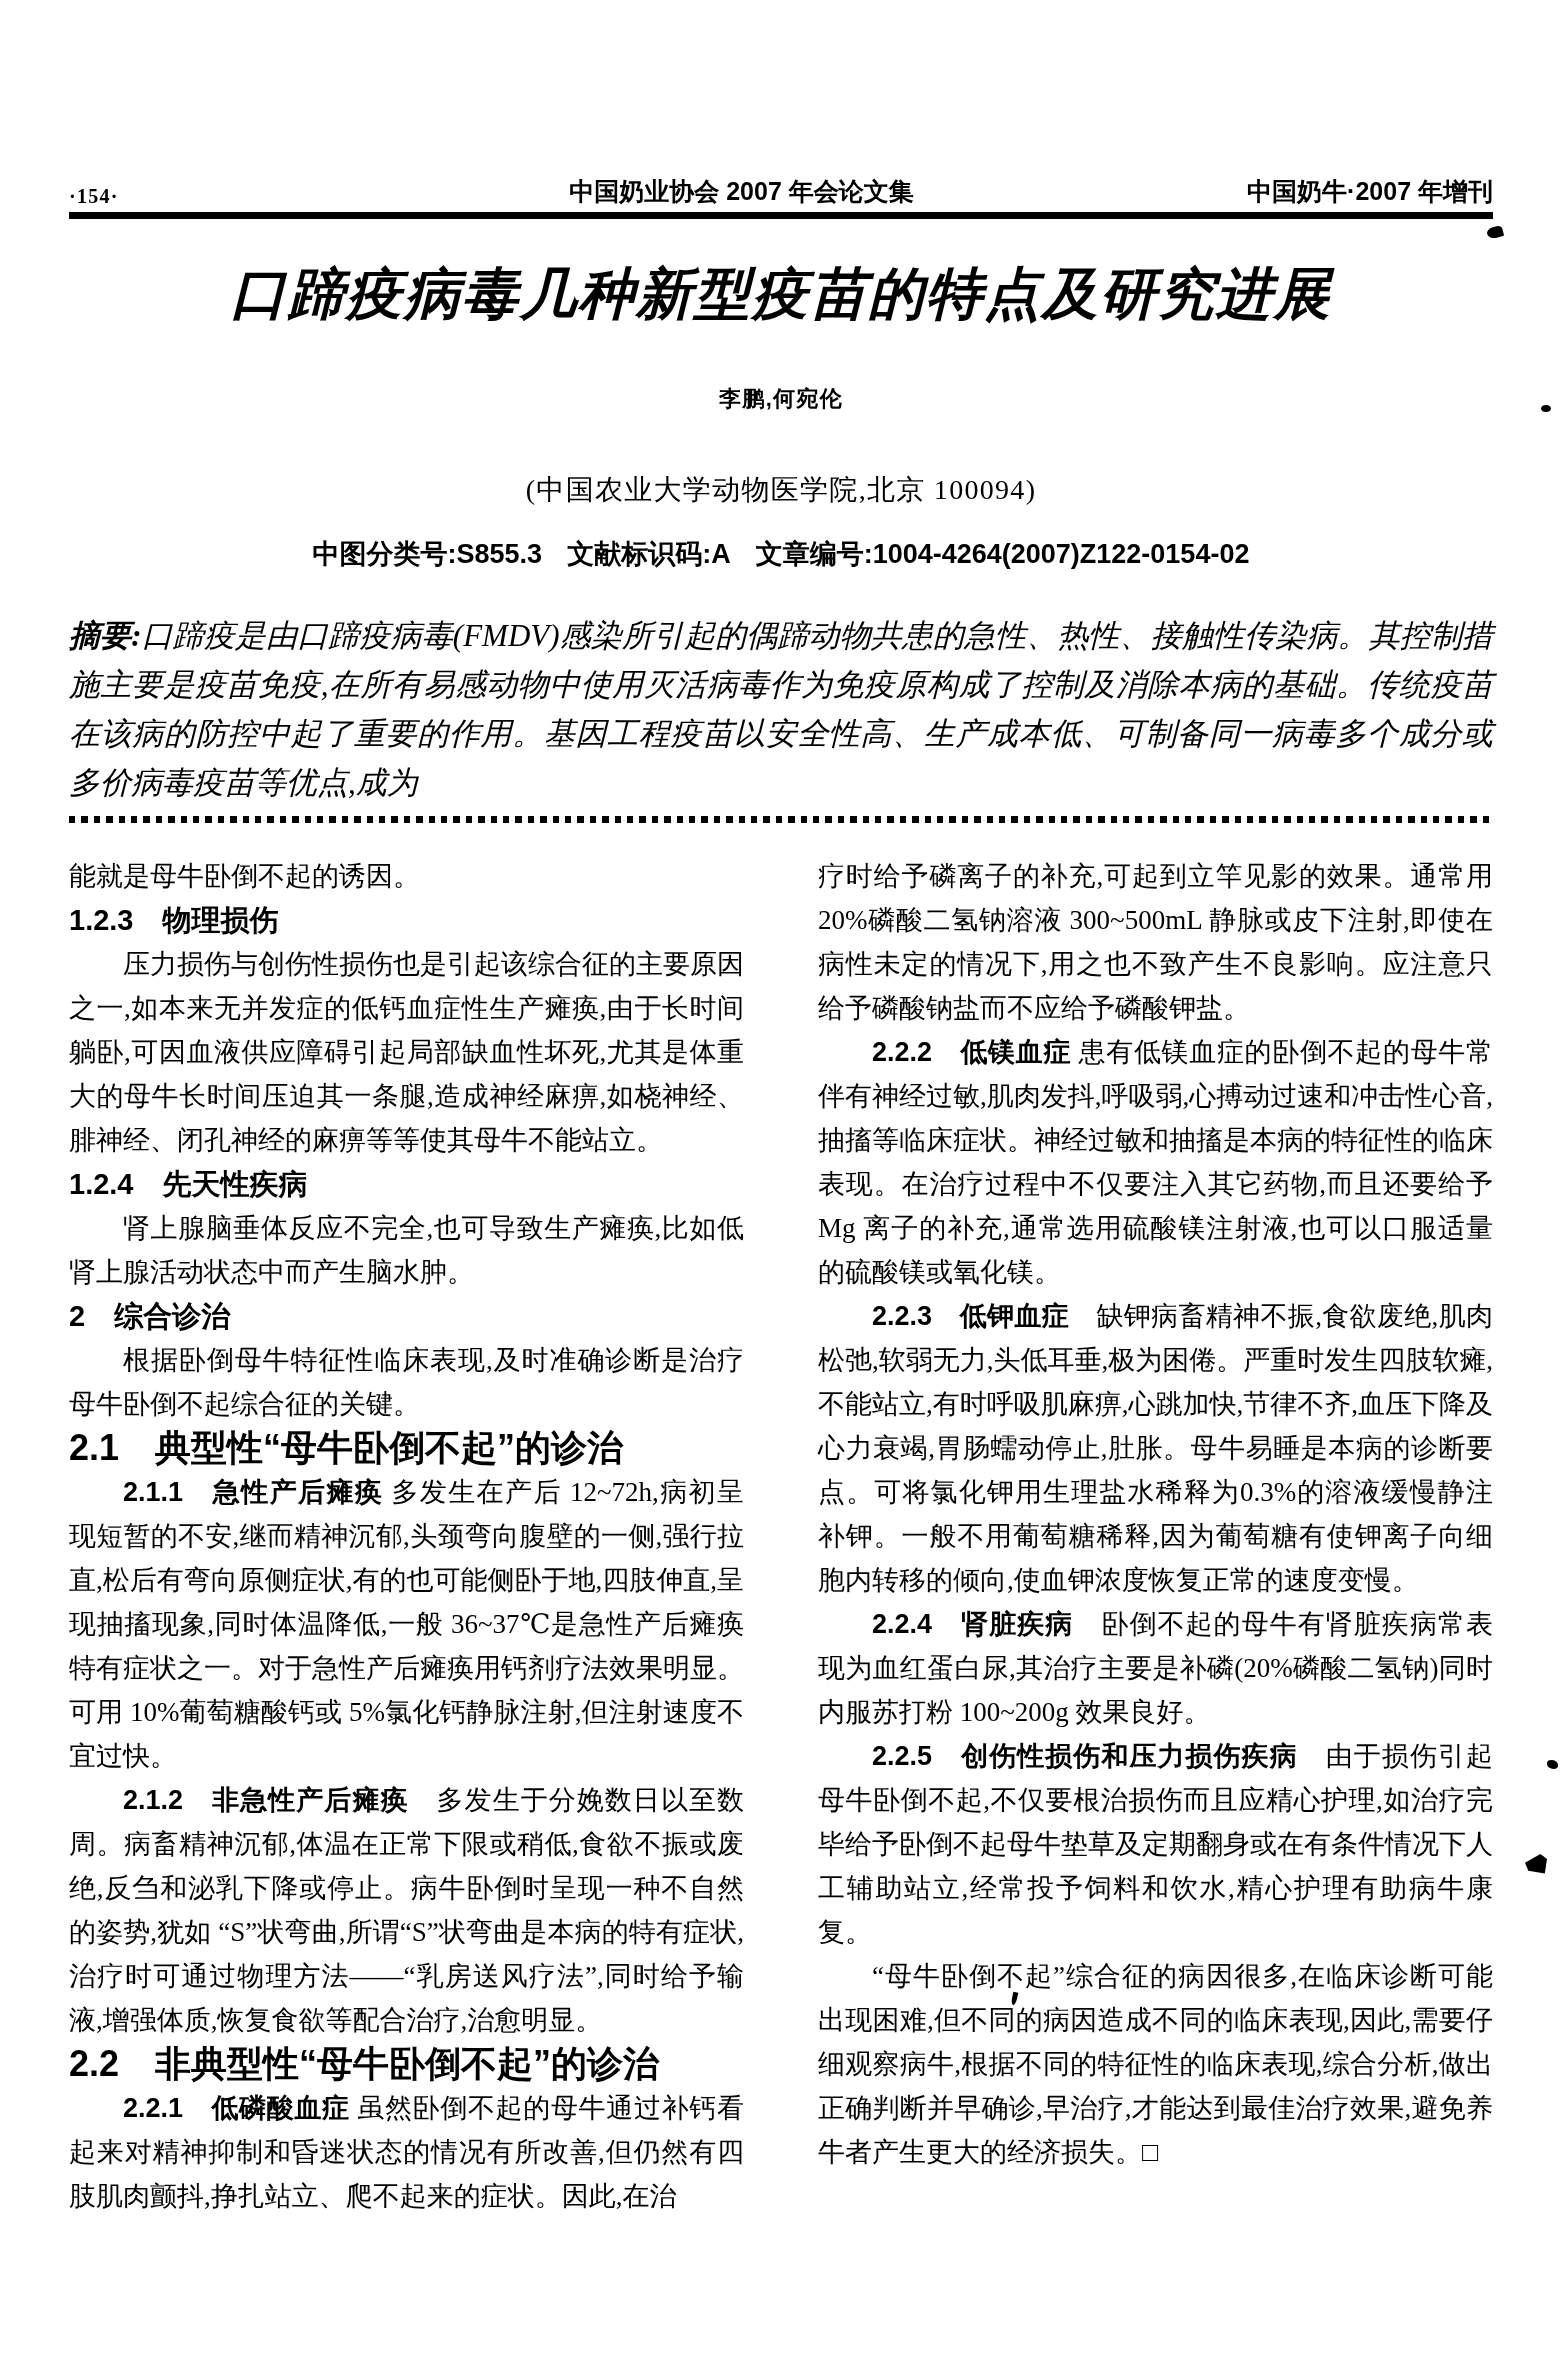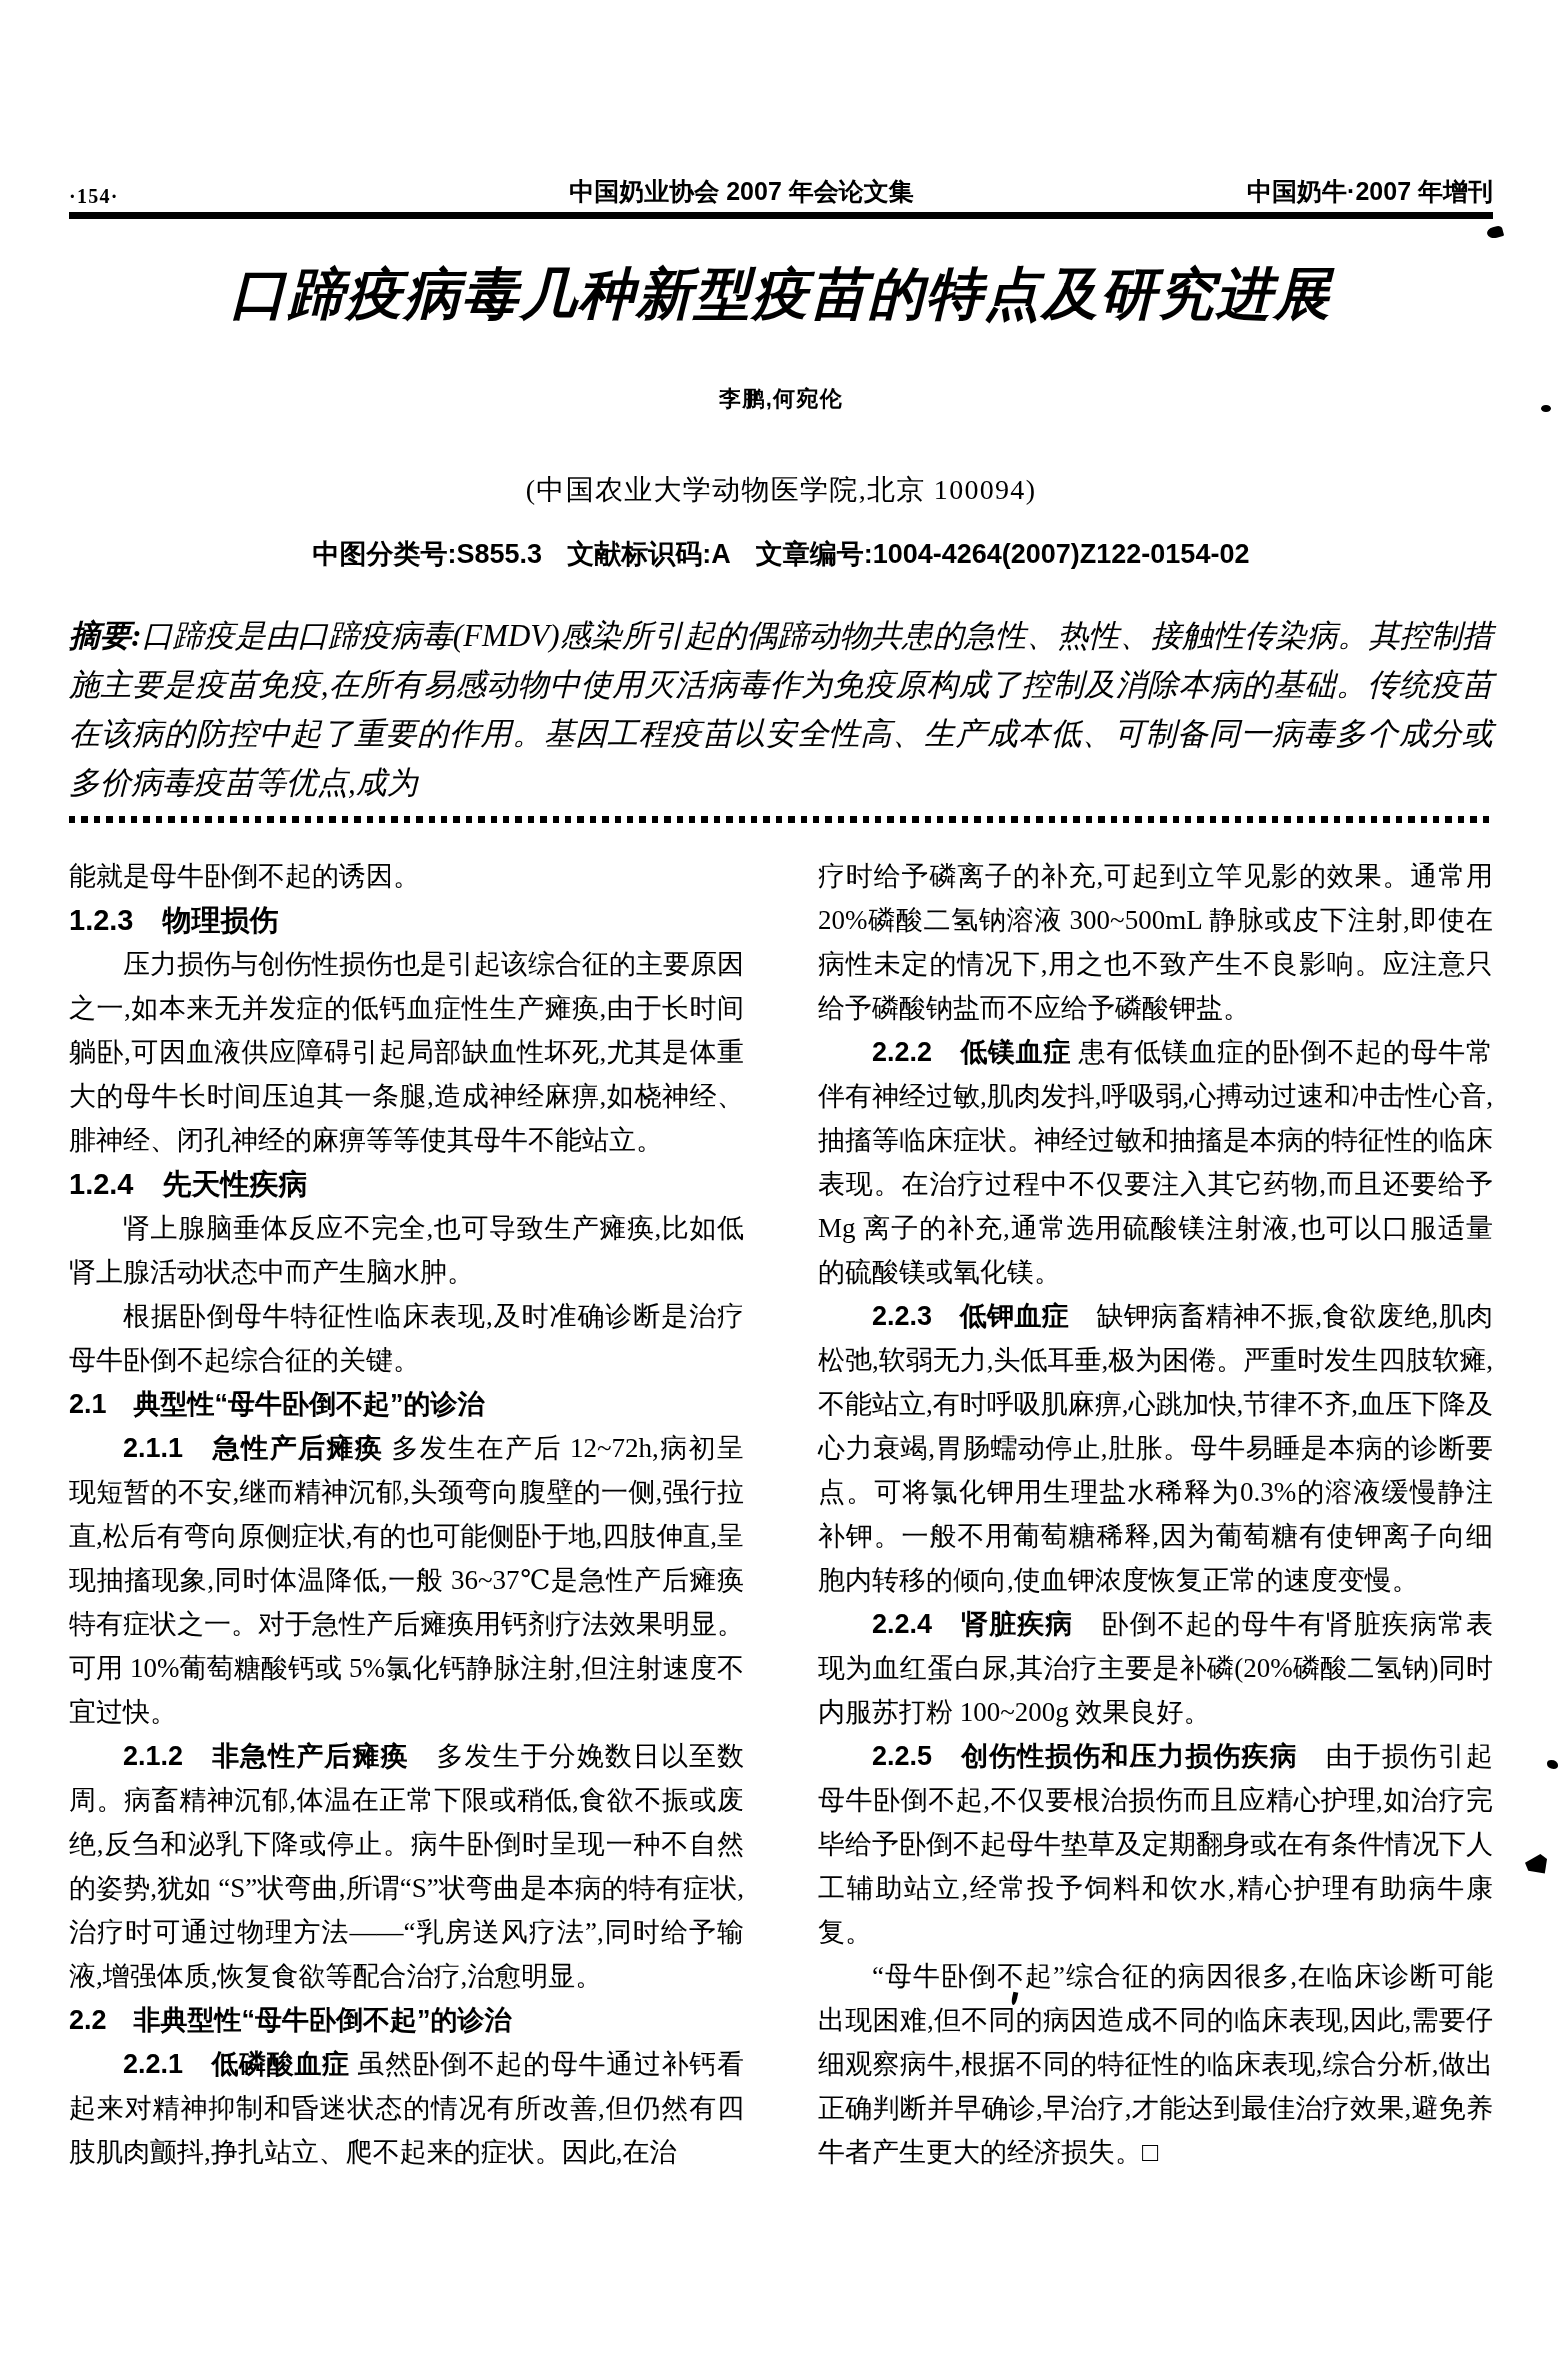--- a/index.html
+++ b/index.html
@@ -53,21 +53,21 @@
   .col{width:687px;font-size:27px;line-height:44px;text-align:justify;}
   .block{white-space:pre-wrap;}
   .block.paragraph{text-indent:2em;}
   .block.continuation{text-indent:0;}
   .block.heading{
     font-family:"Liberation Sans","DejaVu Sans",sans-serif;
     font-weight:bold;font-size:29px;text-align:left;text-indent:0;
   }
   .block.subheading{
     font-family:"Liberation Sans","DejaVu Sans",sans-serif;
-    font-weight:bold;font-size:27px;text-align:left;text-indent:0;
+    font-weight:bold;font-size:36px;text-align:left;text-indent:0;
   }
   .lead{
     font-family:"Liberation Sans","DejaVu Sans",sans-serif;
     font-weight:bold;
   }
 
   
   .artifact{position:absolute;background:#000;}
   .a1{left:1487px;top:227px;width:15.6px;height:11px;border-radius:60% 40% 10% 70%;transform:rotate(-15deg);}
   .a2{left:1541px;top:405px;width:9.8px;height:7.2px;border-radius:50%;}
@@ -105,20 +105,21 @@
 
   <div class="dotted"></div>
 
   <div class="cols">
     <div class="col" id="col-left">
         <div class="block continuation">能就是母牛卧倒不起的诱因。</div>
         <div class="block heading">1.2.3　物理损伤</div>
         <div class="block paragraph">压力损伤与创伤性损伤也是引起该综合征的主要原因之一,如本来无并发症的低钙血症性生产瘫痪,由于长时间躺卧,可因血液供应障碍引起局部缺血性坏死,尤其是体重大的母牛长时间压迫其一条腿,造成神经麻痹,如桡神经、腓神经、闭孔神经的麻痹等等使其母牛不能站立。</div>
         <div class="block heading">1.2.4　先天性疾病</div>
         <div class="block paragraph">肾上腺脑垂体反应不完全,也可导致生产瘫痪,比如低肾上腺活动状态中而产生脑水肿。</div>
+        <div class="block heading">2　综合诊治</div>
         <div class="block paragraph">根据卧倒母牛特征性临床表现,及时准确诊断是治疗母牛卧倒不起综合征的关键。</div>
         <div class="block subheading">2.1　典型性“母牛卧倒不起”的诊治</div>
         <div class="block paragraph"><span class="lead">2.1.1　急性产后瘫痪</span><span> 多发生在产后 12~72h,病初呈现短暂的不安,继而精神沉郁,头颈弯向腹壁的一侧,强行拉直,松后有弯向原侧症状,有的也可能侧卧于地,四肢伸直,呈现抽搐现象,同时体温降低,一般 36~37℃是急性产后瘫痪特有症状之一。对于急性产后瘫痪用钙剂疗法效果明显。可用 10%葡萄糖酸钙或 5%氯化钙静脉注射,但注射速度不宜过快。</span></div>
         <div class="block paragraph"><span class="lead">2.1.2　非急性产后瘫痪</span><span>　多发生于分娩数日以至数周。病畜精神沉郁,体温在正常下限或稍低,食欲不振或废绝,反刍和泌乳下降或停止。病牛卧倒时呈现一种不自然的姿势,犹如 “S”状弯曲,所谓“S”状弯曲是本病的特有症状,治疗时可通过物理方法——“乳房送风疗法”,同时给予输液,增强体质,恢复食欲等配合治疗,治愈明显。</span></div>
         <div class="block subheading">2.2　非典型性“母牛卧倒不起”的诊治</div>
         <div class="block paragraph"><span class="lead">2.2.1　低磷酸血症</span><span> 虽然卧倒不起的母牛通过补钙看起来对精神抑制和昏迷状态的情况有所改善,但仍然有四肢肌肉颤抖,挣扎站立、爬不起来的症状。因此,在治</span></div>
       </div>
     <div class="col" id="col-right">
         <div class="block continuation">疗时给予磷离子的补充,可起到立竿见影的效果。通常用 20%磷酸二氢钠溶液 300~500mL 静脉或皮下注射,即使在病性未定的情况下,用之也不致产生不良影响。应注意只给予磷酸钠盐而不应给予磷酸钾盐。</div>
         <div class="block paragraph"><span class="lead">2.2.2　低镁血症</span><span> 患有低镁血症的卧倒不起的母牛常伴有神经过敏,肌肉发抖,呼吸弱,心搏动过速和冲击性心音,抽搐等临床症状。神经过敏和抽搐是本病的特征性的临床表现。在治疗过程中不仅要注入其它药物,而且还要给予 Mg 离子的补充,通常选用硫酸镁注射液,也可以口服适量的硫酸镁或氧化镁。</span></div>

